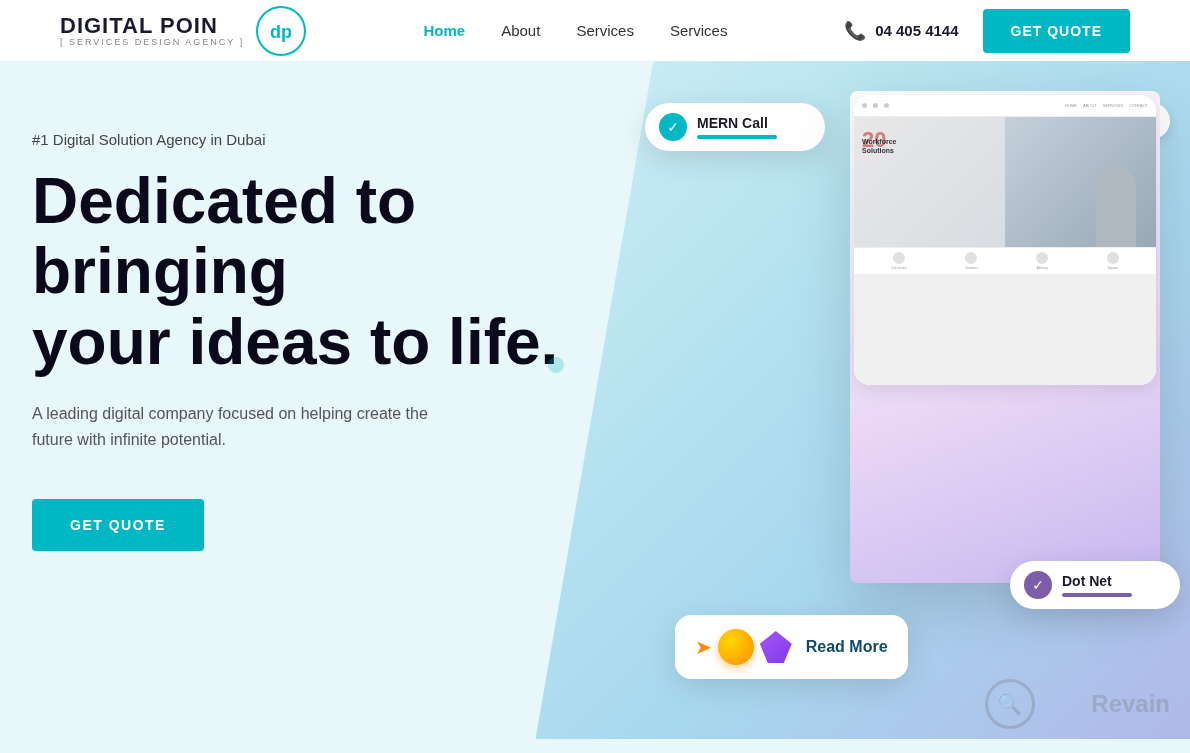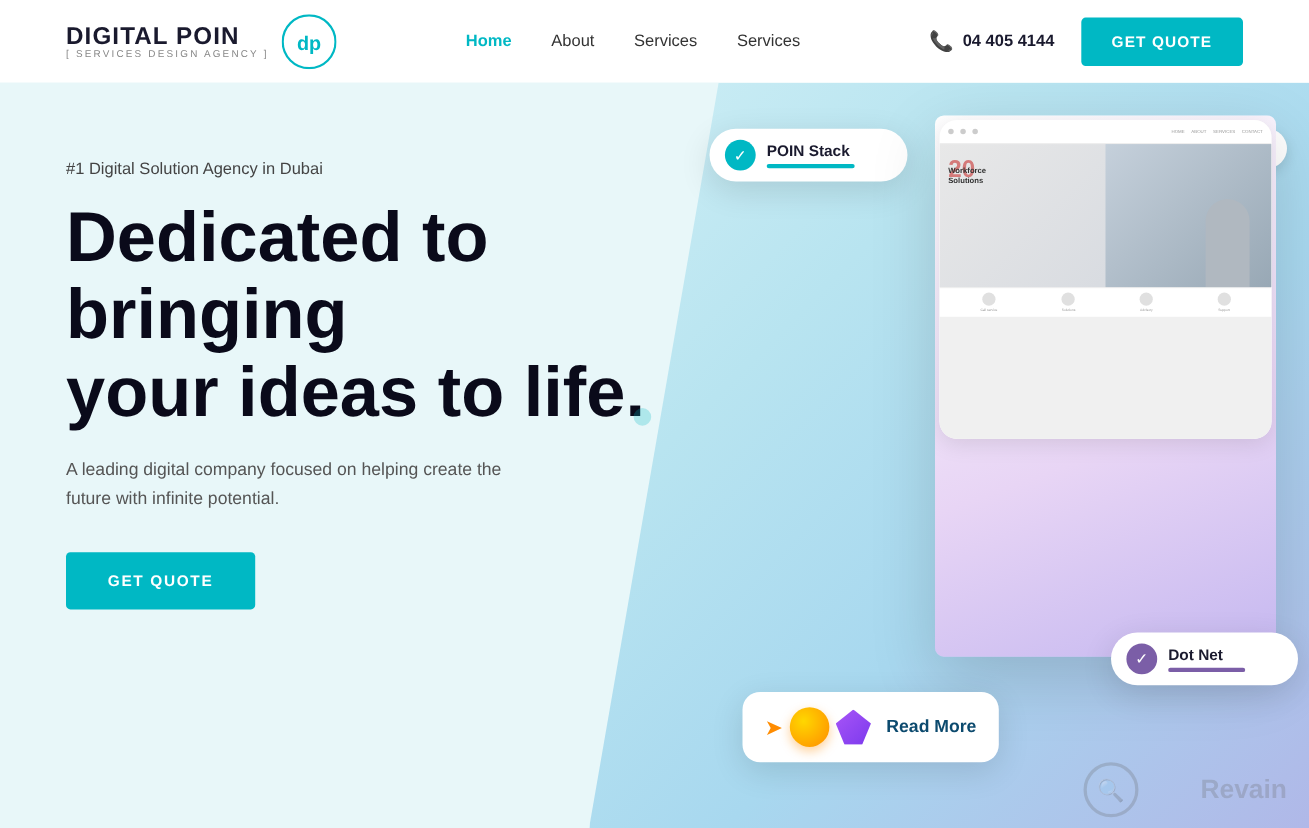--- a/index.html
+++ b/index.html
@@ -11,21 +11,21 @@
       background: #e8f7f9;
       position: relative;
     }
 
     
     nav {
       display: flex;
       align-items: center;
       justify-content: space-between;
       padding: 12px 60px;
-      height: 75px;
+      height: 61px;
       background: #fff;
       position: relative;
       z-index: 10;
     }
     .logo-area {
       display: flex;
       align-items: center;
       gap: 12px;
     }
     .logo-text-wrap {
@@ -118,21 +118,21 @@
       background: linear-gradient(135deg, #cdeef5 0%, #b8e4f0 30%, #a8d8ef 60%, #b0b8e8 100%);
       z-index: 0;
       clip-path: polygon(18% 0%, 100% 0%, 100% 100%, 0% 100%);
     }
 
     
     .hero-left {
       position: relative;
       z-index: 5;
       width: 50%;
-      padding: 70px 0 0 60px;
+      padding: 70px 0 0 32px;
       display: flex;
       flex-direction: column;
       justify-content: flex-start;
     }
     .tagline {
       font-size: 15px;
       color: #444;
       margin-bottom: 18px;
       font-weight: 400;
     }
@@ -141,21 +141,21 @@
       font-weight: 900;
       color: #0a0a1a;
       line-height: 1.1;
       margin-bottom: 24px;
     }
     .hero-desc {
       font-size: 16px;
       color: #555;
       line-height: 1.6;
       max-width: 430px;
-      margin-bottom: 36px;
+      margin-bottom: 47px;
     }
     .get-quote-hero {
       background: #00b8c4;
       color: #fff;
       border: none;
       padding: 18px 38px;
       font-size: 14px;
       font-weight: 700;
       letter-spacing: 1.5px;
       cursor: pointer;
@@ -526,21 +526,21 @@
   <div class="hero-right">
 
     <div class="card-nav-arrows">
       <div class="nav-arrow">&lt;</div>
       <div class="nav-arrow">&gt;</div>
     </div>
 
     <div class="badge-mern">
       <div class="badge-check">✓</div>
       <div class="badge-content">
-        <span class="badge-label">POIN Stack</span>
+        <span class="badge-label">MERN Call</span>
         <div class="badge-bar"></div>
       </div>
     </div>
 
     <div class="phone-card">
       <div class="phone-card-inner">
         <div class="website-preview">
           <div class="wp-header">
             <div class="wp-header-dot"></div>
             <div class="wp-header-dot"></div>

